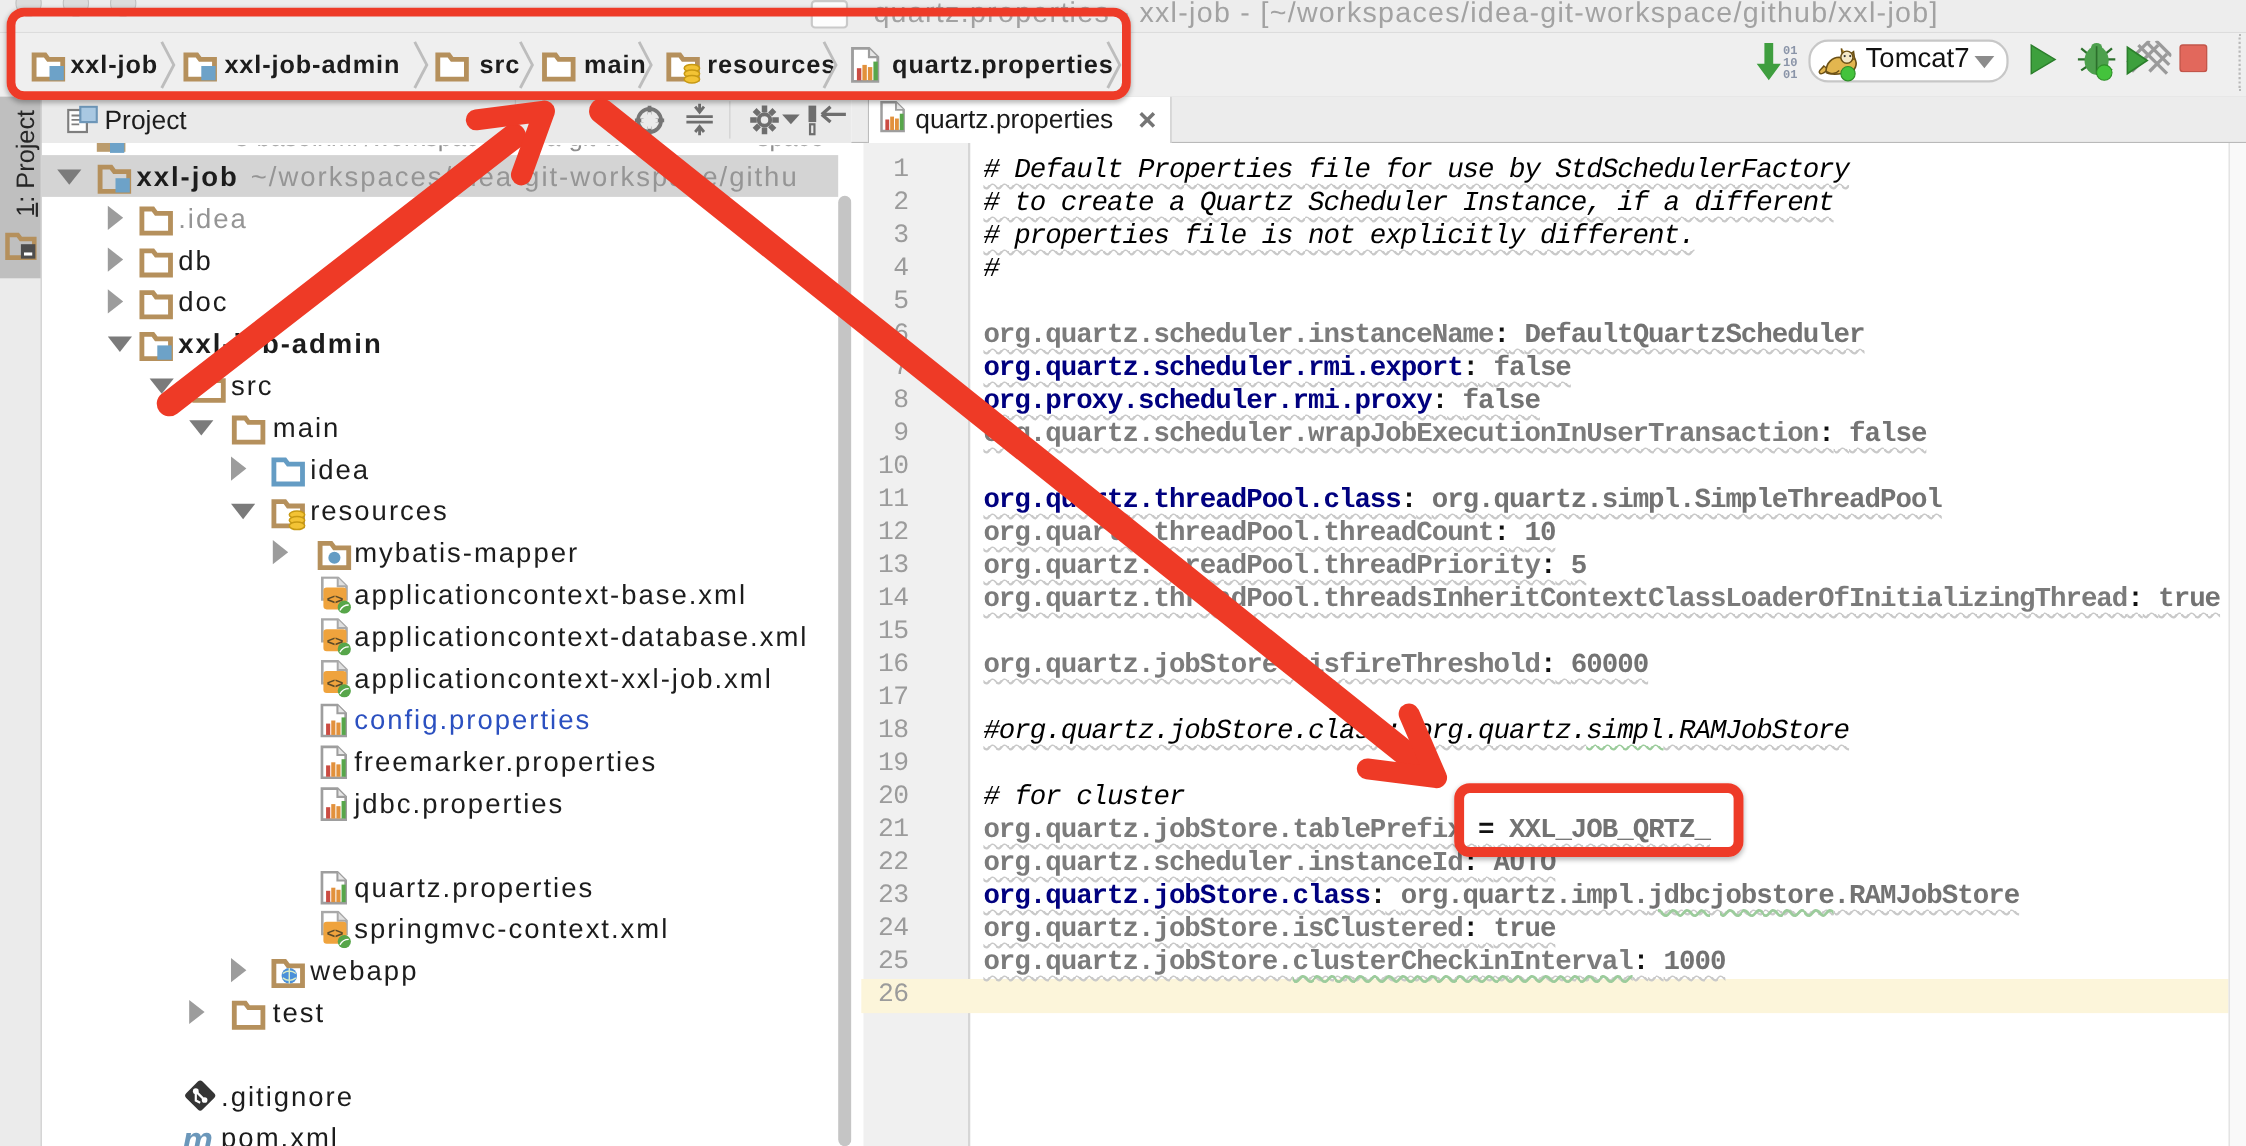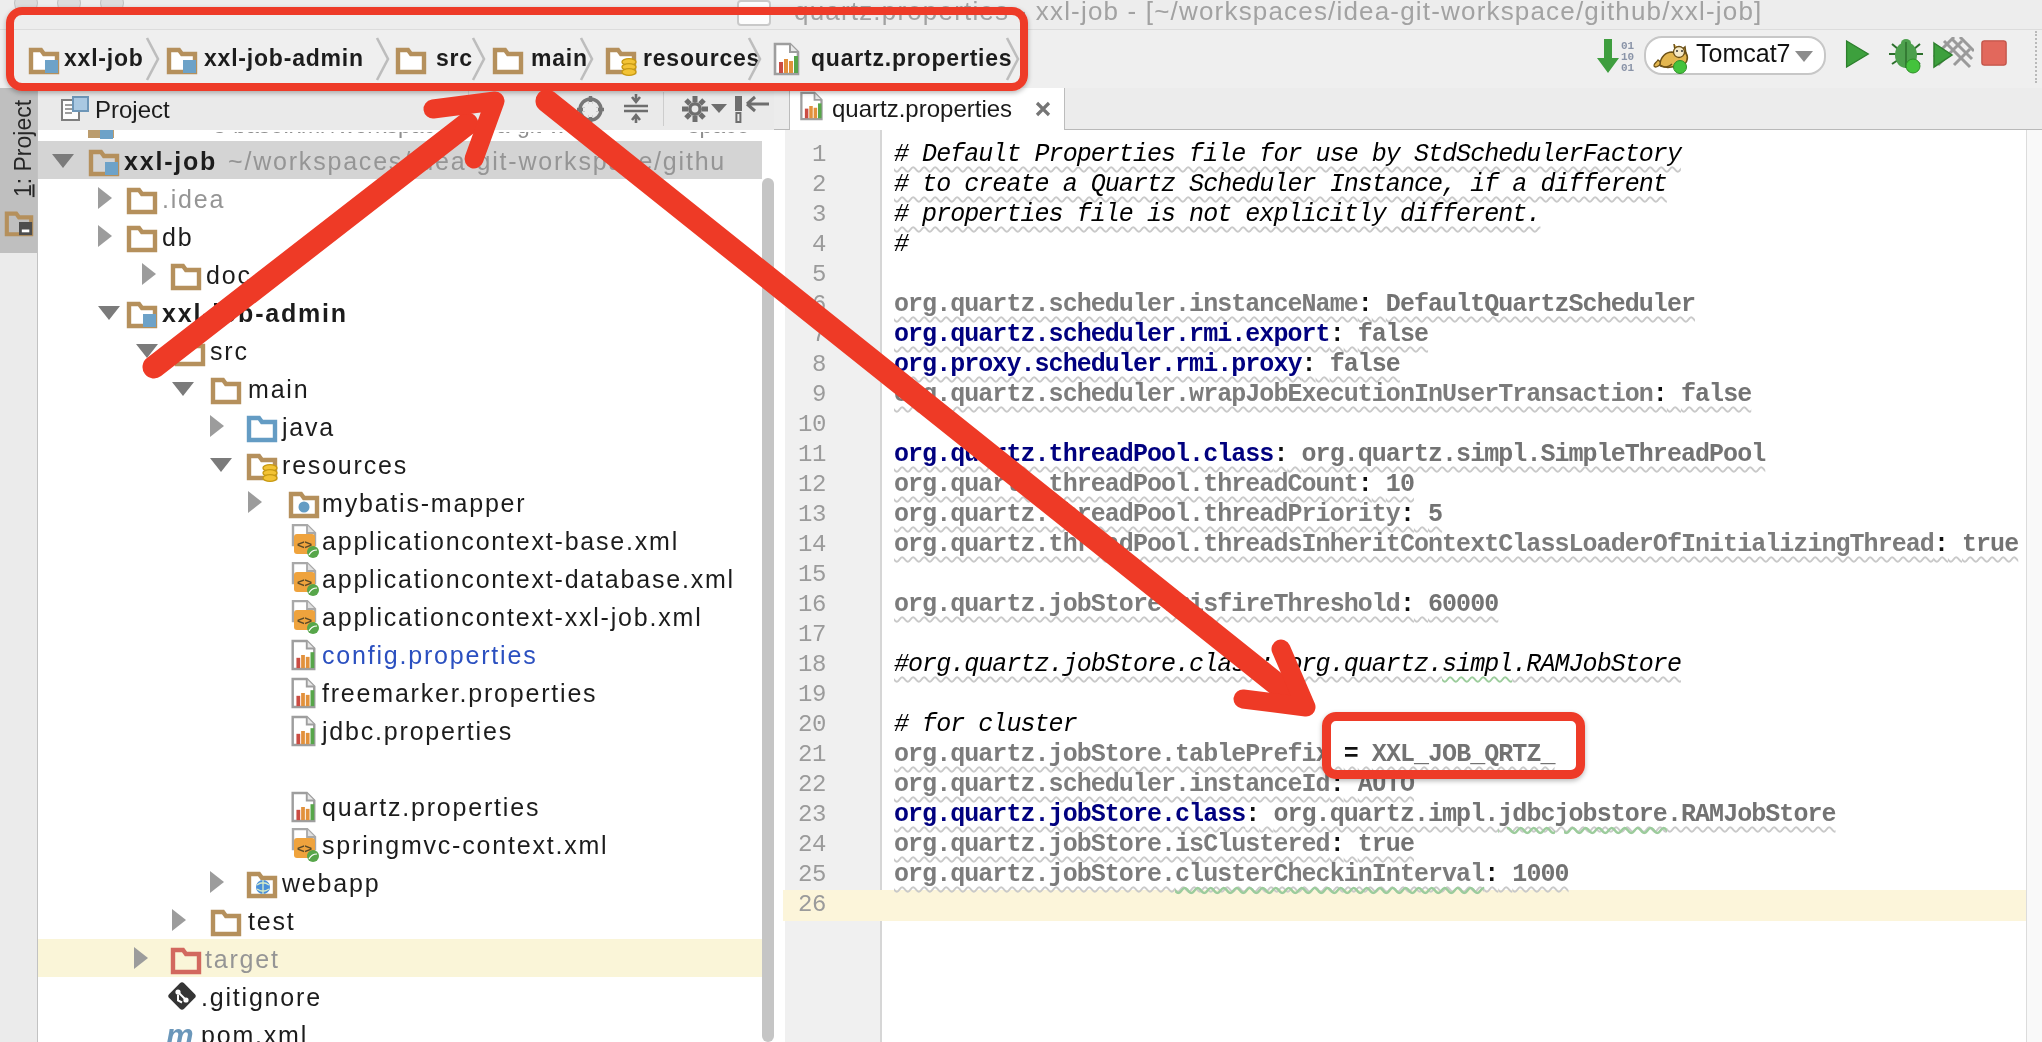--- a/index.html
+++ b/index.html
@@ -252,21 +252,21 @@
     </div>
 
     <div class="row" style="top:87px;">
       <div class="tri c" style="left:60px;"></div>
       <svg class="abs" style="left:88px;top:4px;" width="32" height="32" viewBox="0 0 32 32">
           <path d="M3 7h10l3 4h13v18H3z" fill="#fff" stroke="#b5905c" stroke-width="4.4"></path>
         </svg>
       <div class="rtxt" style="left:124px;">db</div>
     </div>
 
-    <div class="row" style="top:125px;margin-left:44px;">
+    <div class="row" style="top:125px;">
       <div class="tri c" style="left:60px;"></div>
       <svg class="abs" style="left:88px;top:4px;" width="32" height="32" viewBox="0 0 32 32">
           <path d="M3 7h10l3 4h13v18H3z" fill="#fff" stroke="#b5905c" stroke-width="4.4"></path>
         </svg>
       <div class="rtxt" style="left:124px;">doc</div>
     </div>
 
     <div class="row" style="top:163px;">
       <div class="tri e" style="left:60px;"></div>
       <svg class="abs" style="left:88px;top:4px;" width="32" height="32" viewBox="0 0 32 32">
@@ -290,21 +290,21 @@
           <path d="M3 7h10l3 4h13v18H3z" fill="#fff" stroke="#b5905c" stroke-width="4.4"></path>
         </svg>
       <div class="rtxt" style="left:210px;">main</div>
     </div>
 
     <div class="row" style="top:277px;">
       <div class="tri c" style="left:172px;"></div>
       <svg class="abs" style="left:208px;top:4px;" width="32" height="32" viewBox="0 0 32 32">
           <path d="M3 7h10l3 4h13v18H3z" fill="#fff" stroke="#649cc4" stroke-width="4.4"></path>
         </svg>
-      <div class="rtxt" style="left:244px;">java</div>
+      <div class="rtxt" style="left:244px;">idea</div>
     </div>
 
     <div class="row" style="top:315px;">
       <div class="tri e" style="left:172px;"></div>
       <svg class="abs" style="left:208px;top:4px;" width="34" height="34" viewBox="0 0 34 34">
           <path d="M3 7h10l3 4h13v18H3z" fill="#fff" stroke="#b5905c" stroke-width="4.4"></path>
           <g>
             <ellipse cx="24" cy="19" rx="7" ry="3.4" fill="#f3c335" stroke="#c79913" stroke-width="1.4"></ellipse>
             <ellipse cx="24" cy="24" rx="7" ry="3.4" fill="#f3c335" stroke="#c79913" stroke-width="1.4"></ellipse>
             <ellipse cx="24" cy="29" rx="7" ry="3.4" fill="#f3c335" stroke="#c79913" stroke-width="1.4"></ellipse>
@@ -424,27 +424,20 @@
     </div>
 
     <div class="row" style="top:771px;">
       <div class="tri c" style="left:134px;"></div>
       <svg class="abs" style="left:172px;top:4px;" width="32" height="32" viewBox="0 0 32 32">
           <path d="M3 7h10l3 4h13v18H3z" fill="#fff" stroke="#b5905c" stroke-width="4.4"></path>
         </svg>
       <div class="rtxt" style="left:210px;">test</div>
     </div>
 
-    <div class="row" style="top:809px;background:#faf5d8;">
-      <div class="tri c" style="left:96px;"></div>
-      <svg class="abs" style="left:132px;top:4px;" width="32" height="32" viewBox="0 0 32 32">
-          <path d="M3 7h10l3 4h13v18H3z" fill="#faf5d8" stroke="#d2685e" stroke-width="4.4"></path>
-        </svg>
-      <div class="rtxt gray" style="left:167px;">target</div>
-    </div>
 
     <div class="row" style="top:847px;">
       <svg class="abs" style="left:128px;top:3px;" width="32" height="32" viewBox="0 0 32 32">
           <rect x="5.5" y="5.5" width="21" height="21" rx="3" fill="#353535" transform="rotate(45 16 16)"></rect>
           <circle cx="12" cy="12" r="2.6" fill="#fff"></circle>
           <circle cx="20" cy="20" r="2.6" fill="#fff"></circle>
           <path d="M13.5 13.5 l5 5" stroke="#fff" stroke-width="2"></path>
           <path d="M12 14.5 v6 l4 2" stroke="#fff" stroke-width="2" fill="none"></path>
         </svg>
       <div class="rtxt" style="left:163px;">.gitignore</div>

